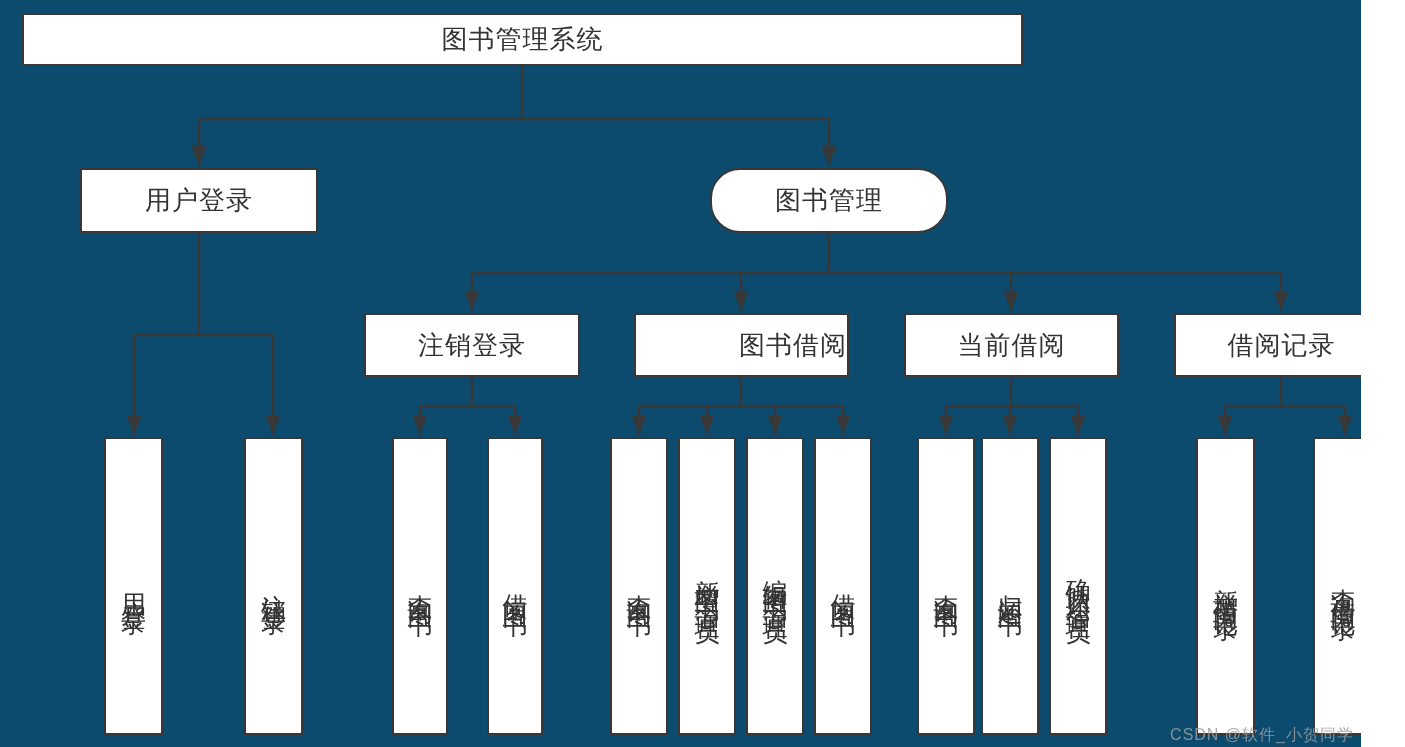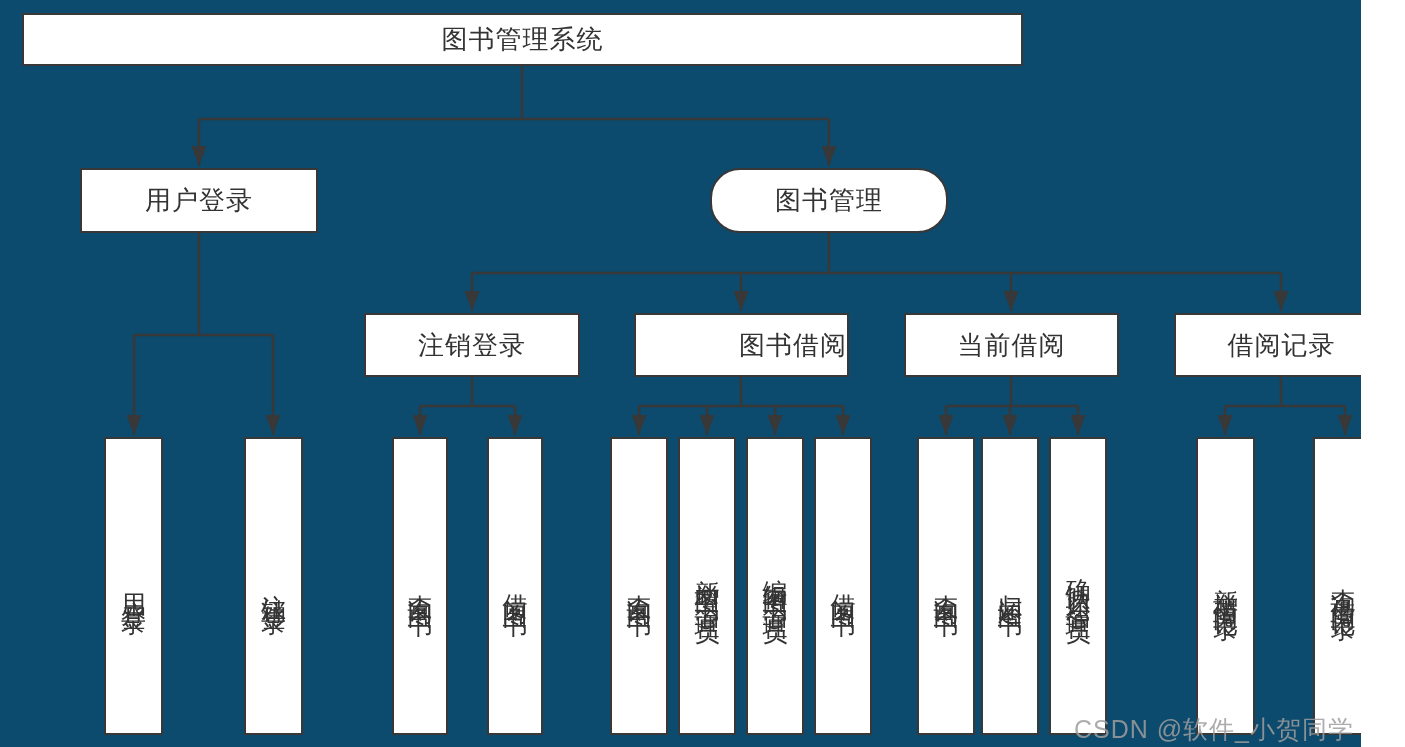--- a/index.html
+++ b/index.html
@@ -42,21 +42,21 @@
     writing-mode: vertical-rl;
     text-orientation: mixed;
     font-size: 25px;
     line-height: 1;
     letter-spacing: 6px;
   }
   .watermark {
     position: absolute;
     right: 7px;
     bottom: 1px;
-    font-size: 25px;
+    font-size: 16px;
     letter-spacing: 1px;
     color: rgba(158, 158, 158, 0.85);
     white-space: nowrap;
     z-index: 5;
     margin-top: 16px;
   }
 </style>
 </head>
 <body>
 

